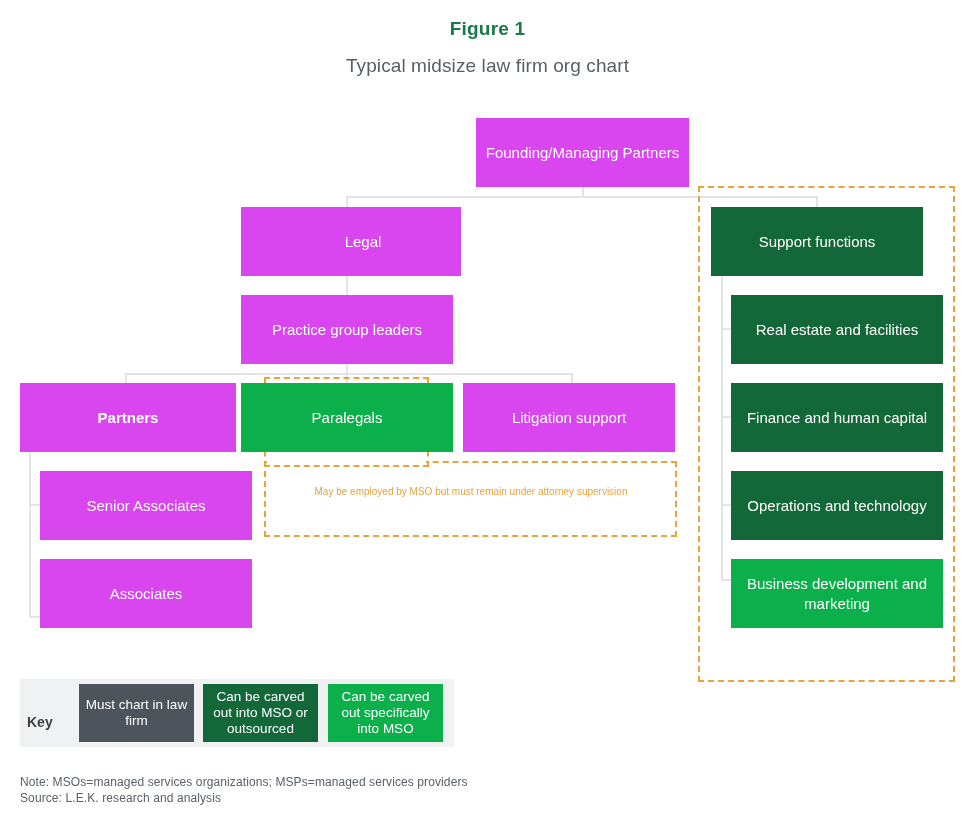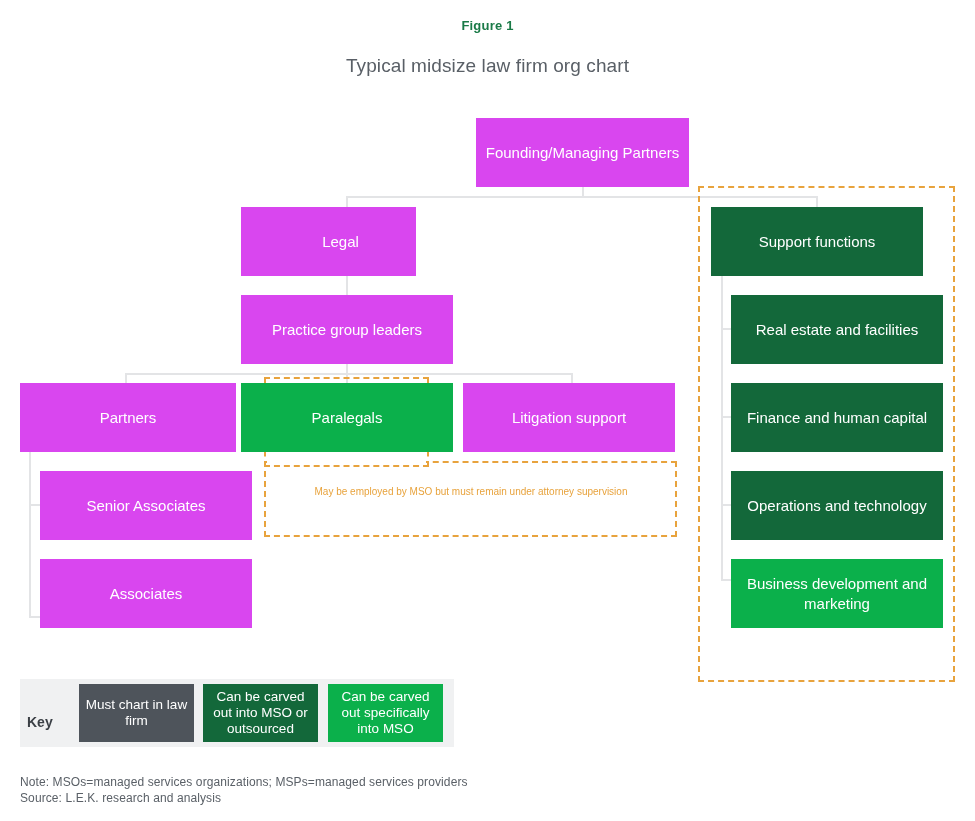--- a/index.html
+++ b/index.html
@@ -11,21 +11,21 @@
     color:#4e545b;
     overflow:hidden;
     position:relative;
   }
   #stage{position:relative;width:975px;height:821px;}
 
   
   .fig-title{
     position:absolute;left:0;top:18px;width:975px;
     text-align:center;
-    font-size:13px;font-weight:bold;color:#1a7a47;
+    font-size:19px;font-weight:bold;color:#1a7a47;
     letter-spacing:.2px;
   }
   .fig-sub{
     position:absolute;left:0;top:55px;width:975px;
     text-align:center;
     font-size:19px;font-weight:normal;color:#595f66;
     letter-spacing:.1px;
   }
 
   
@@ -132,37 +132,37 @@
   <div class="dashed" style="left:264px;top:377px;width:165px;height:90px;"></div>
 
   <div class="dashed" style="left:264px;top:461px;width:413px;height:76px;"></div>
 
   <div class="dashed-white-mask" style="left:267px;top:459px;width:159px;height:6px;"></div>
 
   <div class="node slate" style="left:476px;top:118px;width:213px;height:69px;">
     <span>Founding/Managing Partners</span>
   </div>
 
-  <div class="node slate" style="left:241px;top:207px;width:175px;height:69px;padding-left:32px;">
+  <div class="node slate" style="left:241px;top:207px;width:220px;height:69px;padding-left:32px;">
     <span>Legal</span>
   </div>
 
   <div class="node dgreen" style="left:711px;top:207px;width:212px;height:69px;">
     <span>Support functions</span>
   </div>
 
   <div class="node slate" style="left:241px;top:295px;width:212px;height:69px;">
     <span>Practice group leaders</span>
   </div>
 
   <div class="node dgreen" style="left:731px;top:295px;width:212px;height:69px;">
     <span>Real estate and facilities</span>
   </div>
 
-  <div class="node slate" style="left:20px;top:383px;width:216px;height:69px;">
+  <div class="node slate" style="left:20px;top:383px;width:216px;height:69px;font-weight:bold;">
     <span>Partners</span>
   </div>
 
   <div class="node bgreen" style="left:241px;top:383px;width:212px;height:69px;align-items:center;">
     <span>Paralegals</span>
   </div>
 
   <div class="node slate" style="left:463px;top:383px;width:212px;height:69px;">
     <span>Litigation support</span>
   </div>

